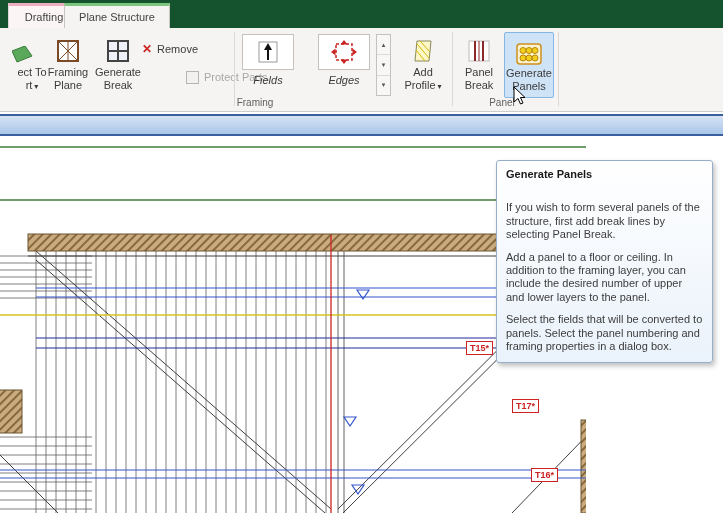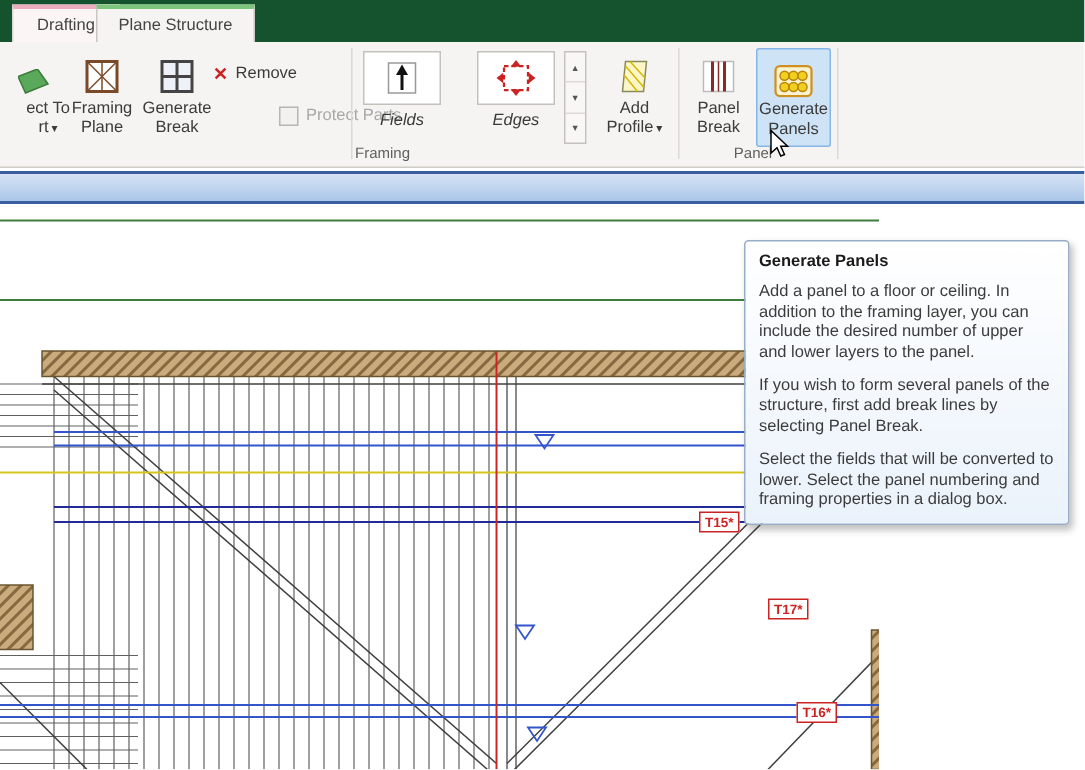--- a/index.html
+++ b/index.html
@@ -44,21 +44,21 @@
        background:linear-gradient(180deg,#d7e3f4 0%,#a9c6e8 100%);}
   
   .canvas{position:absolute;top:137px;left:0;width:586px;height:376px;background:#fff;overflow:hidden;}
   .tlabel{position:absolute;border:1px solid #cc2222;color:#cc2222;background:#fff;font-size:9px;
        font-weight:bold;padding:1px 3px;line-height:10px;white-space:nowrap;}
   
   .tooltip{position:absolute;left:496px;top:160px;width:217px;box-sizing:border-box;z-index:40;
        background:linear-gradient(180deg,#ffffff 0%,#eaf2fb 100%);border:1px solid #98aec8;
        border-radius:3px;box-shadow:2px 3px 5px rgba(0,0,0,0.25);padding:7px 9px 9px 9px;
        font-size:11px;color:#3c3c3c;line-height:1.22;}
-  .tt-title{font-weight:bold;color:#1a1a1a;margin-bottom:7px;}
+  .tt-title{font-weight:bold;color:#1a1a1a;margin-bottom:20px;}
   .tooltip p{margin:0 0 9px 0;}
   .tooltip p:last-child{margin-bottom:0;}
   
   .cursor{position:absolute;left:513px;top:86px;z-index:60;}
 </style>
 </head>
 <body>
 
 <div class="tabbar">
   <div class="tab tab-drafting">
@@ -295,22 +295,22 @@
   <div id="label-layer">
       <div class="tlabel" style="left: 534px; top: 145px;">T14*</div>
       <div class="tlabel" style="left: 466px; top: 204px;">T15*</div>
       <div class="tlabel" style="left: 512px; top: 262px;">T17*</div>
       <div class="tlabel" style="left: 531px; top: 331px;">T16*</div>
     </div>
 </div>
 
 <div class="tooltip">
   <div class="tt-title">Generate Panels</div>
+  <p>If you wish to form several panels of the structure, first add break lines by selecting Panel Break.</p>
   <p>Add a panel to a floor or ceiling. In addition to the framing layer, you can include the desired number of upper and lower layers to the panel.</p>
-  <p>If you wish to form several panels of the structure, first add break lines by selecting Panel Break.</p>
-  <p>Select the fields that will be converted to lower. Select the panel numbering and framing properties in a dialog box.</p>
+  <p>Select the fields that will be converted to panels. Select the panel numbering and framing properties in a dialog box.</p>
 </div>
 
 <div class="cursor">
   <svg width="14" height="20">
     <polygon points="1,1 1,16 5,12.5 7.5,18 10,17 7.5,11.5 12,11.5" fill="#fff" stroke="#000" stroke-width="1"></polygon>
   </svg>
 </div>
 
 </body></html>

